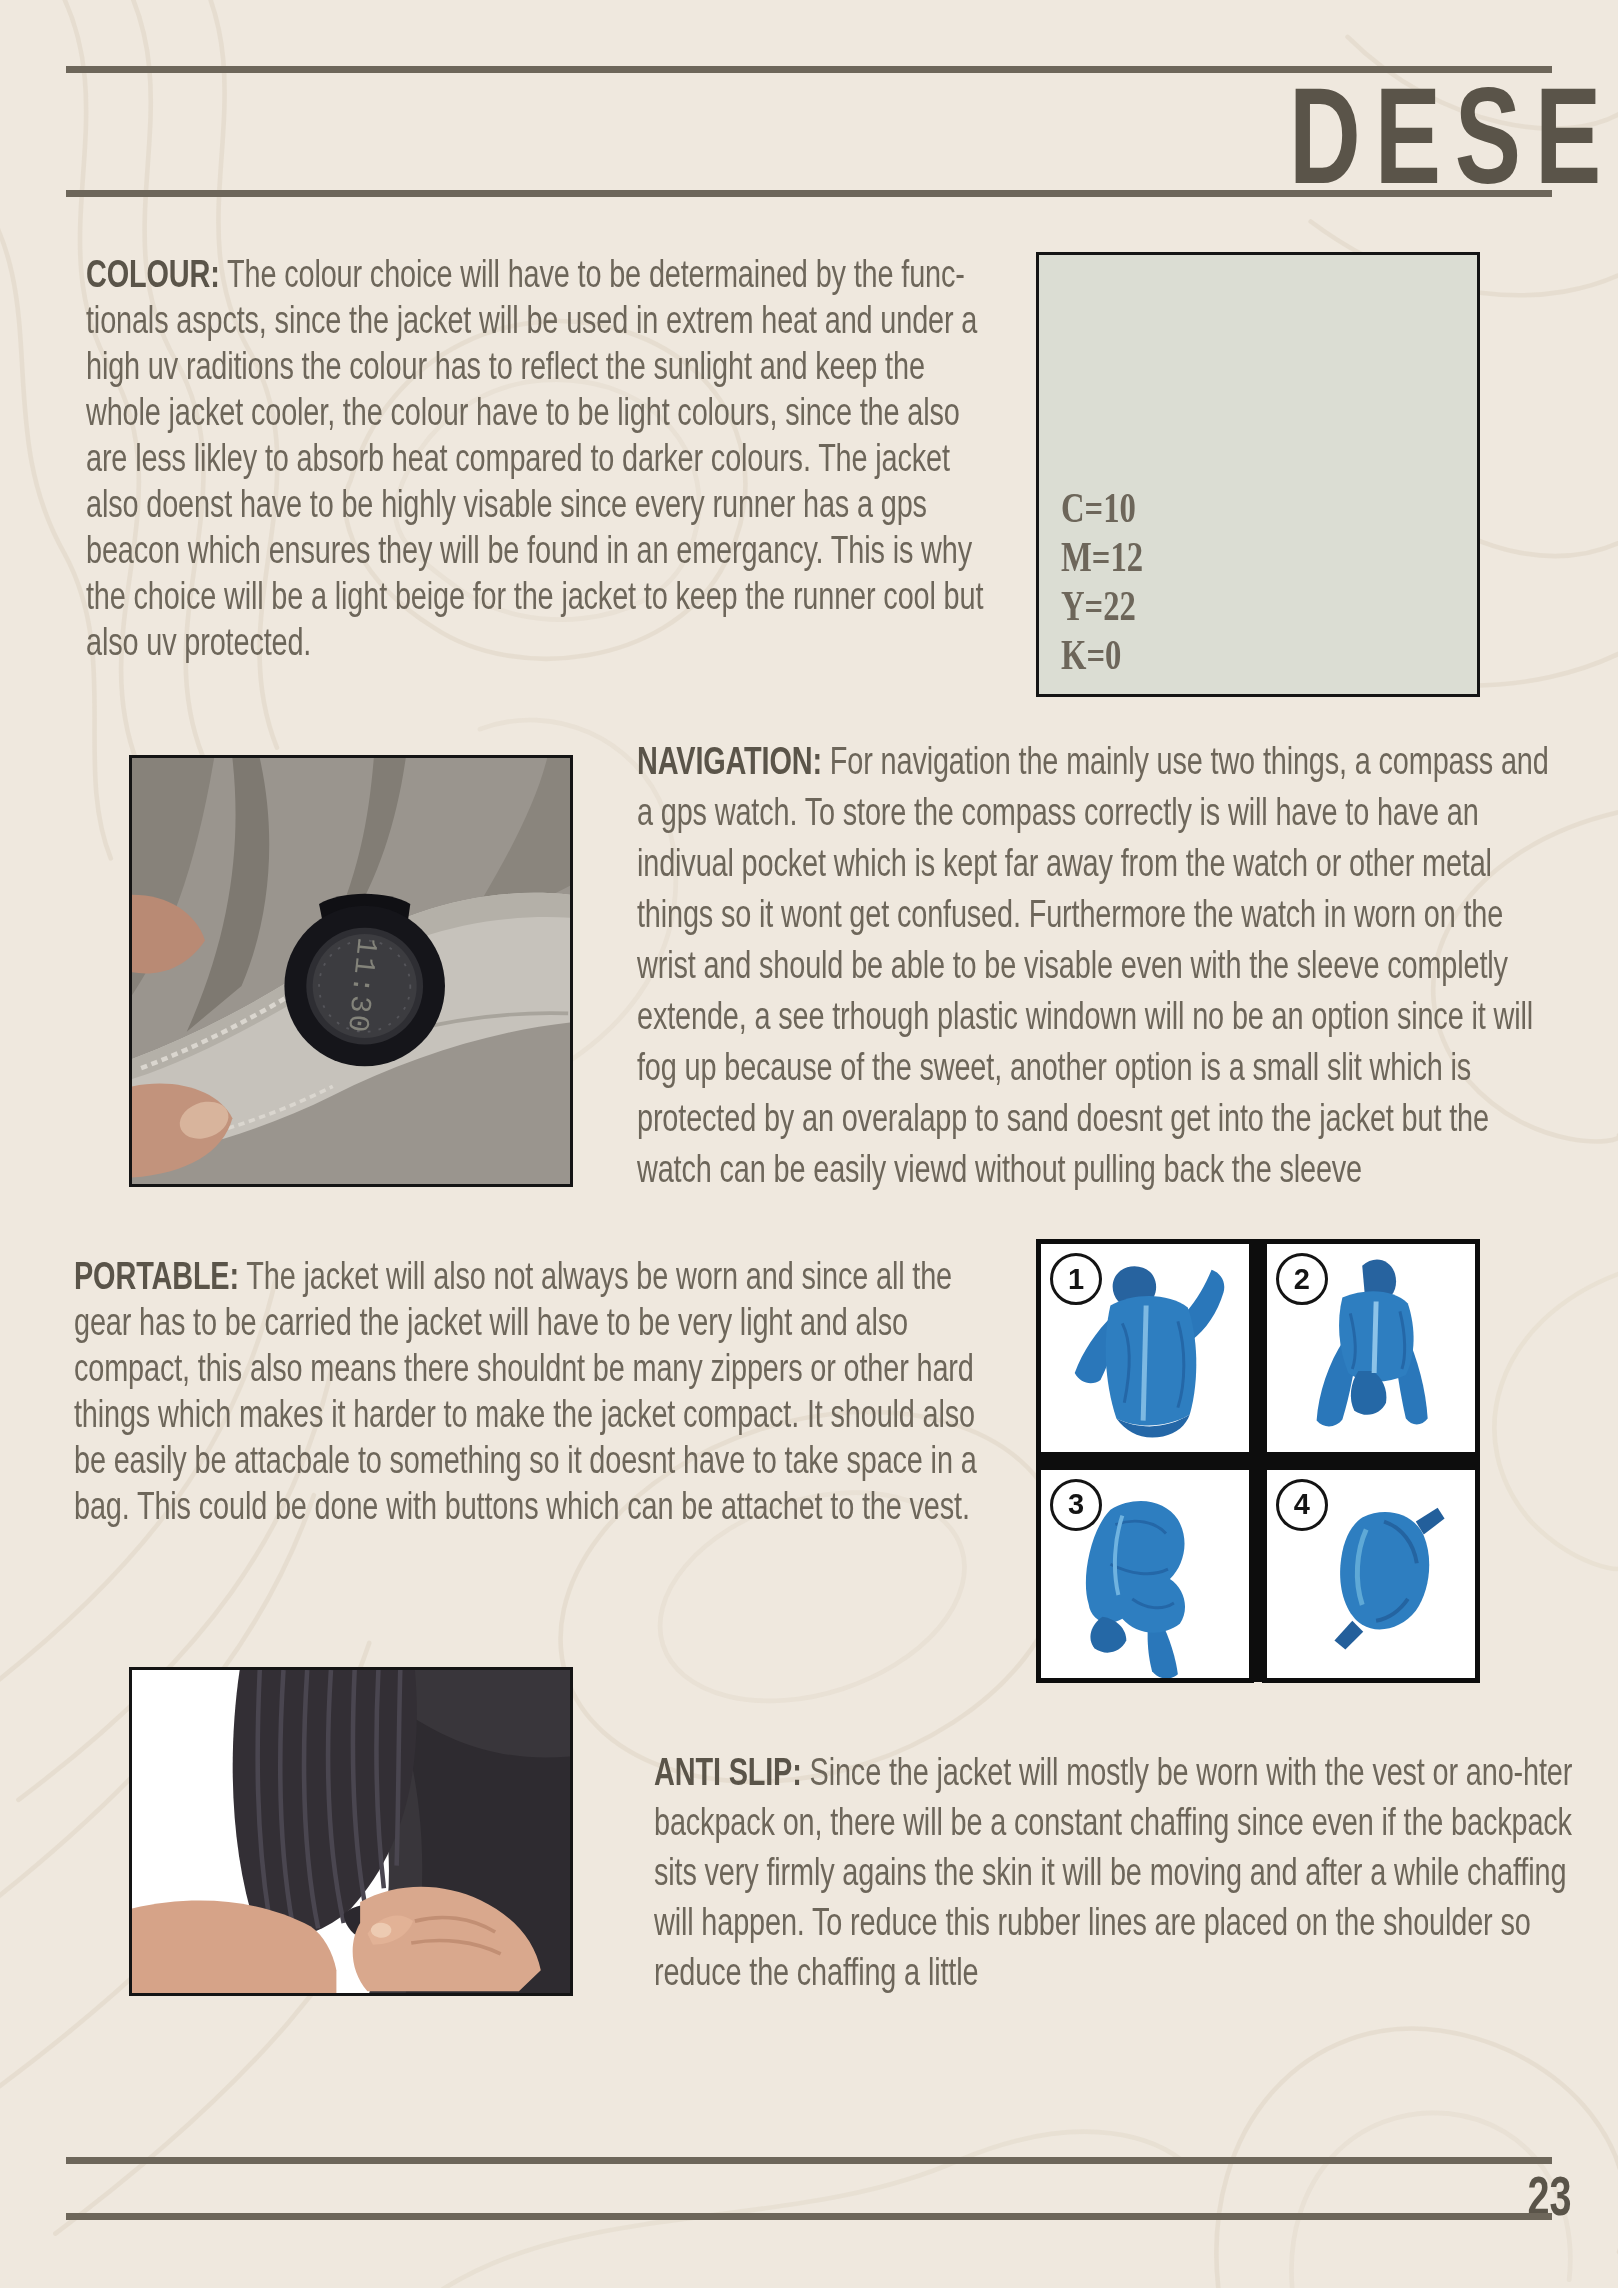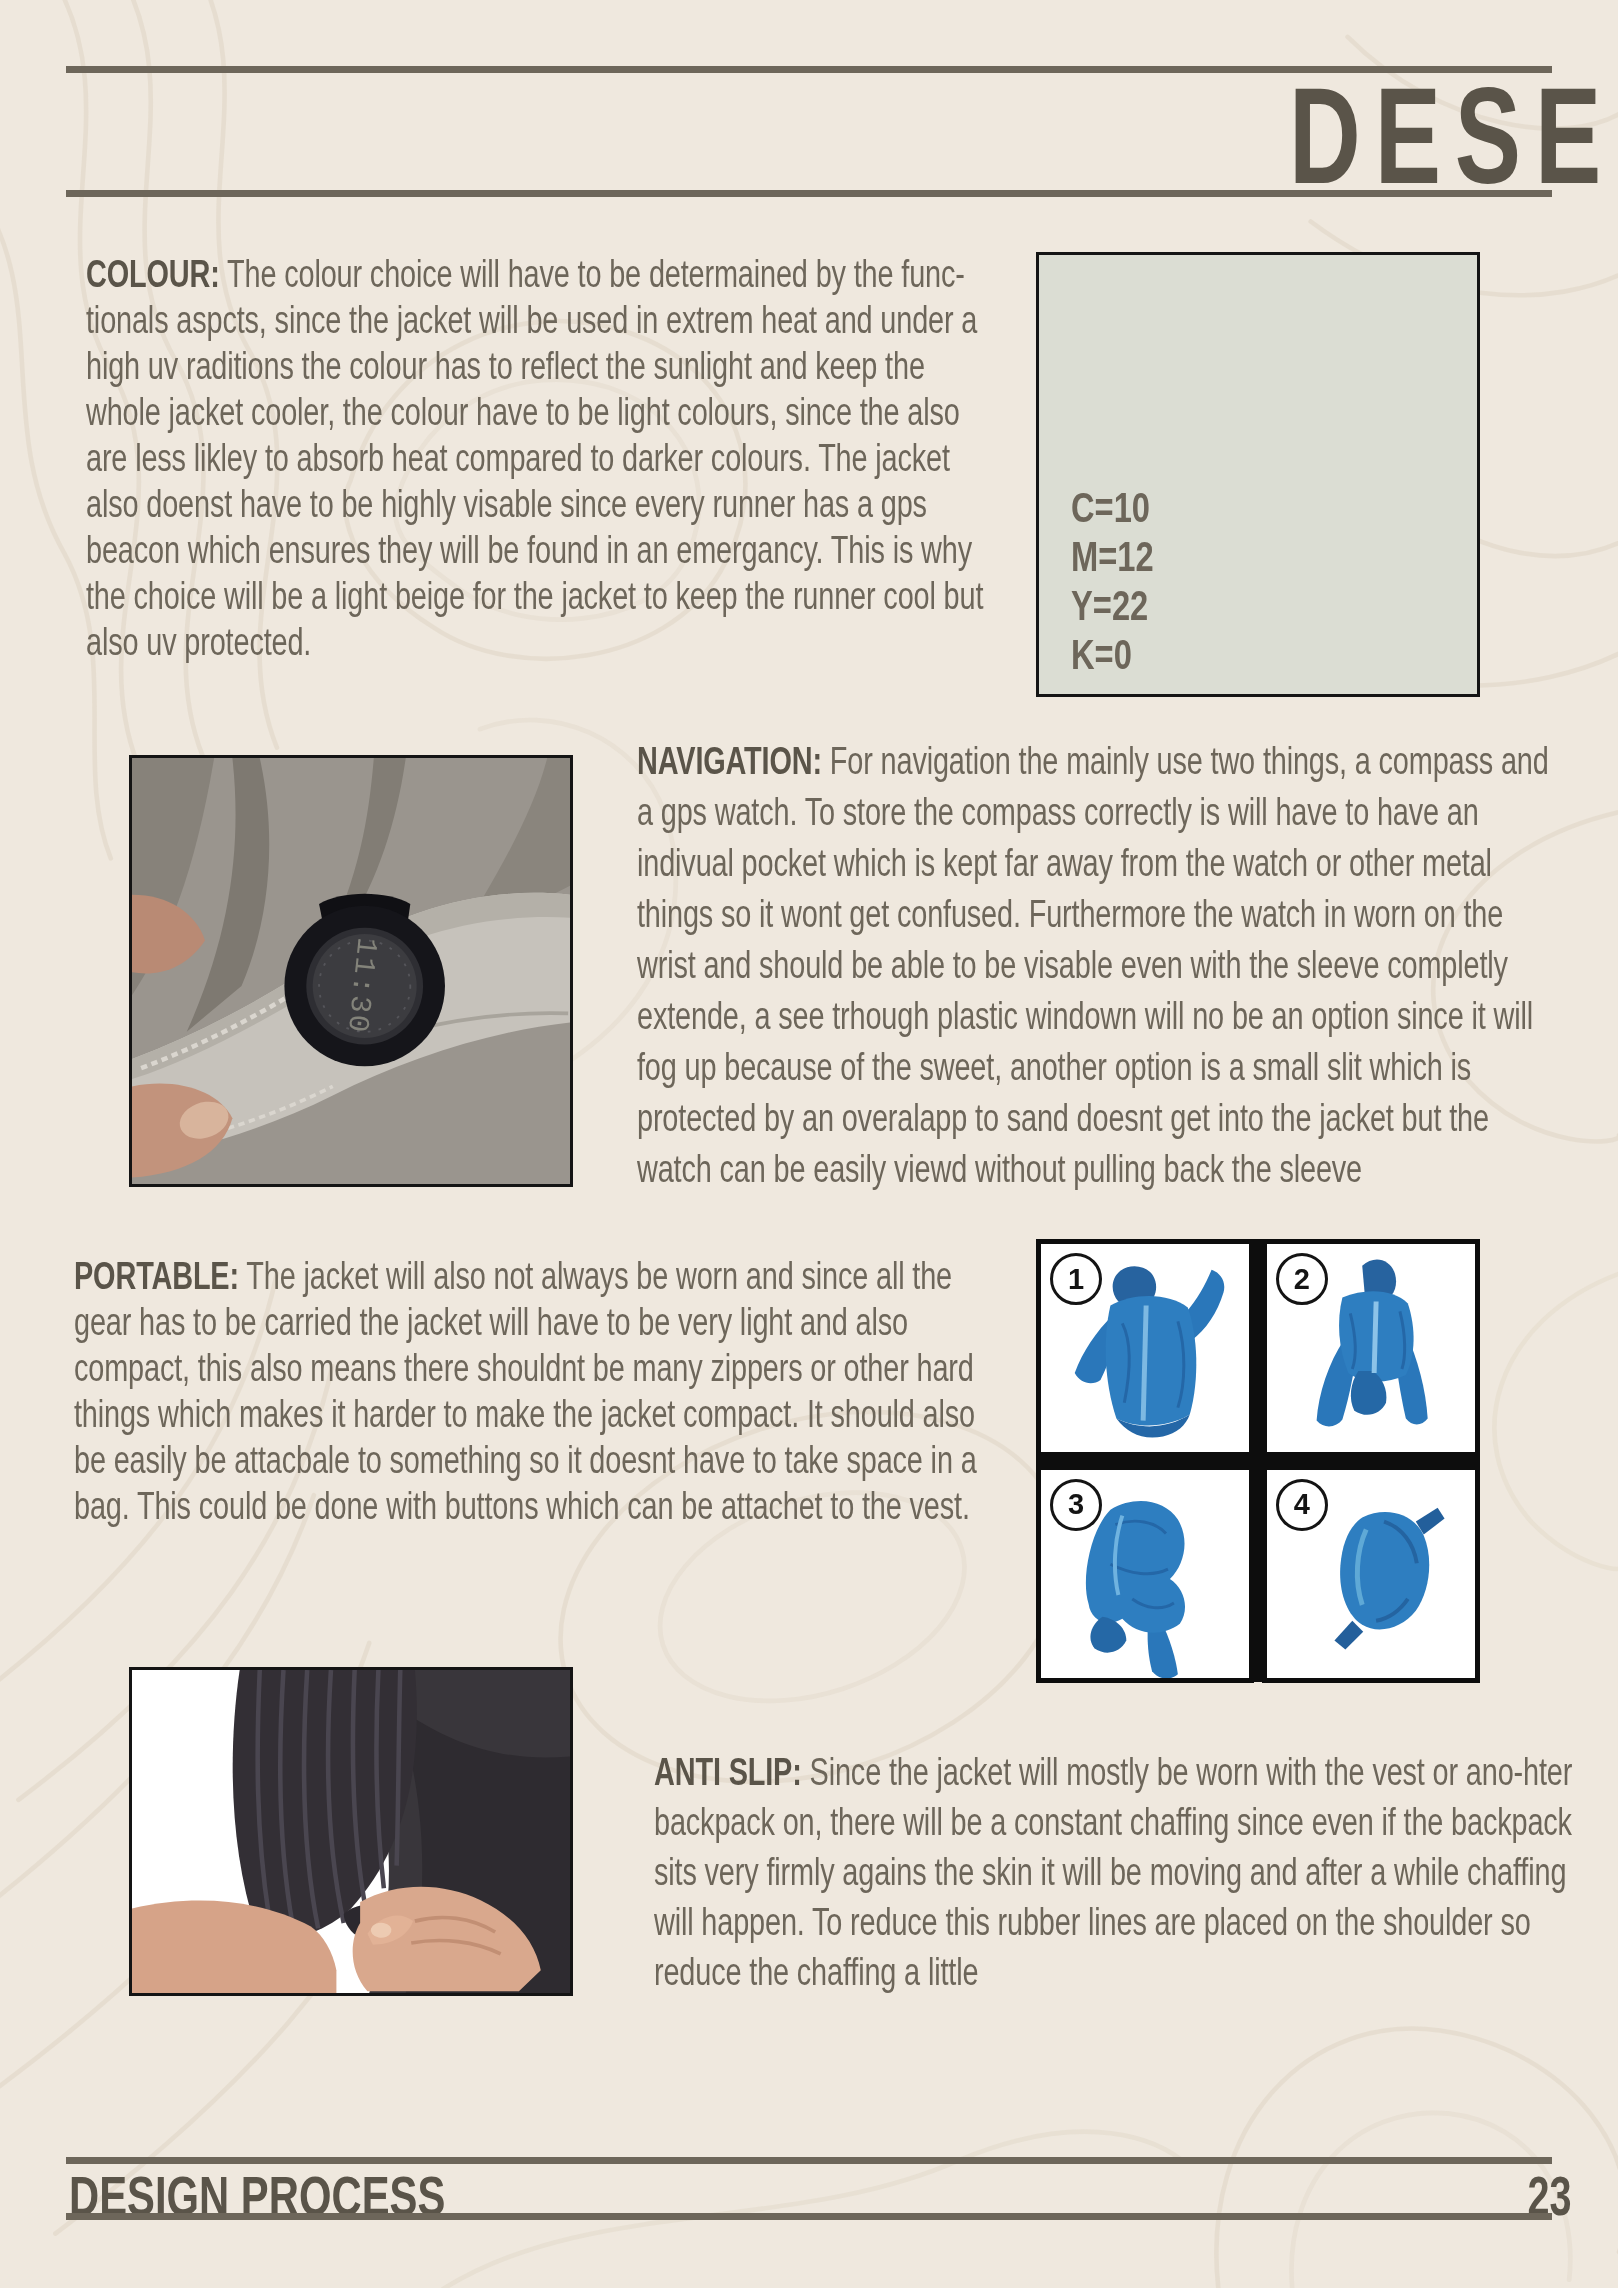--- a/index.html
+++ b/index.html
@@ -14,21 +14,21 @@
   .pwrap{position:absolute;}
   .cond{transform:scaleX(0.76);transform-origin:0 0;width:131.58%;}
   .cond-r{transform:scaleX(0.72);transform-origin:100% 0;width:138.9%;margin-left:-38.9%;text-align:right;}
   .para{font-size:38px;color:#6D665A;letter-spacing:-0.2px;}
   .hd{font-weight:bold;color:#5A5449;}
   .title{font-size:138px;line-height:1;font-weight:bold;color:#5A5449;letter-spacing:0.14em;}
   .swatch{
     position:absolute;left:1036px;top:252px;width:444px;height:445px;
     background:#DBDDD3;border:3.7px solid #141414;box-sizing:border-box;
   }
-  .swatch-vals{position:absolute;left:32px;bottom:14.8px;width:277px;}
+  .swatch-vals{position:absolute;left:22px;bottom:14.8px;width:277px;font-family:Liberation Serif, serif;}
   .swatch-vals div{font-size:43px;line-height:49px;font-weight:bold;color:#6D665A;}
   .photo{position:absolute;border:3.7px solid #141414;box-sizing:border-box;background:#fff;overflow:hidden;}
   .photo svg{display:block;width:100%;height:100%;}
   .grid{
     position:absolute;left:1036px;top:1239px;width:444px;height:443px;
     display:grid;grid-template-columns:1fr 1fr;grid-template-rows:1fr 1fr;
     gap:7.4px;background:#0d0d0d;
   }
   .cell{position:relative;background:#fff;border:5.5px solid #0d0d0d;box-sizing:border-box;}
   .cell svg{display:block;width:100%;height:100%;}
@@ -210,22 +210,19 @@
   </figure>
 
   <div class="pwrap" style="left:654px;top:1747px;width:923px">
     <p class="para cond" style="margin:0;line-height:50px">
       <span class="hd">ANTI SLIP:</span>
       <span>Since the jacket will mostly be worn with the vest or ano-hter backpack on, there will be a constant chaffing since even if the backpack sits very firmly agains the skin it will be moving and after a while chaffing will happen. To reduce this rubber lines are placed on the shoulder so reduce the chaffing a little</span>
     </p>
   </div>
 
   <div class="rule" style="top:2157px"></div>
-  <div class="pwrap" style="left:69px;top:2169px;width:572px">
-    <div class="footer-label cond">DESIGN PROCESS</div>
-  </div>
   <div class="pwrap" style="right:47px;top:2169px;width:148px">
     <div class="footer-label cond-r">23</div>
   </div>
   <div class="rule" style="top:2213px"></div>
 
 </div>
 
 
 </body></html>

